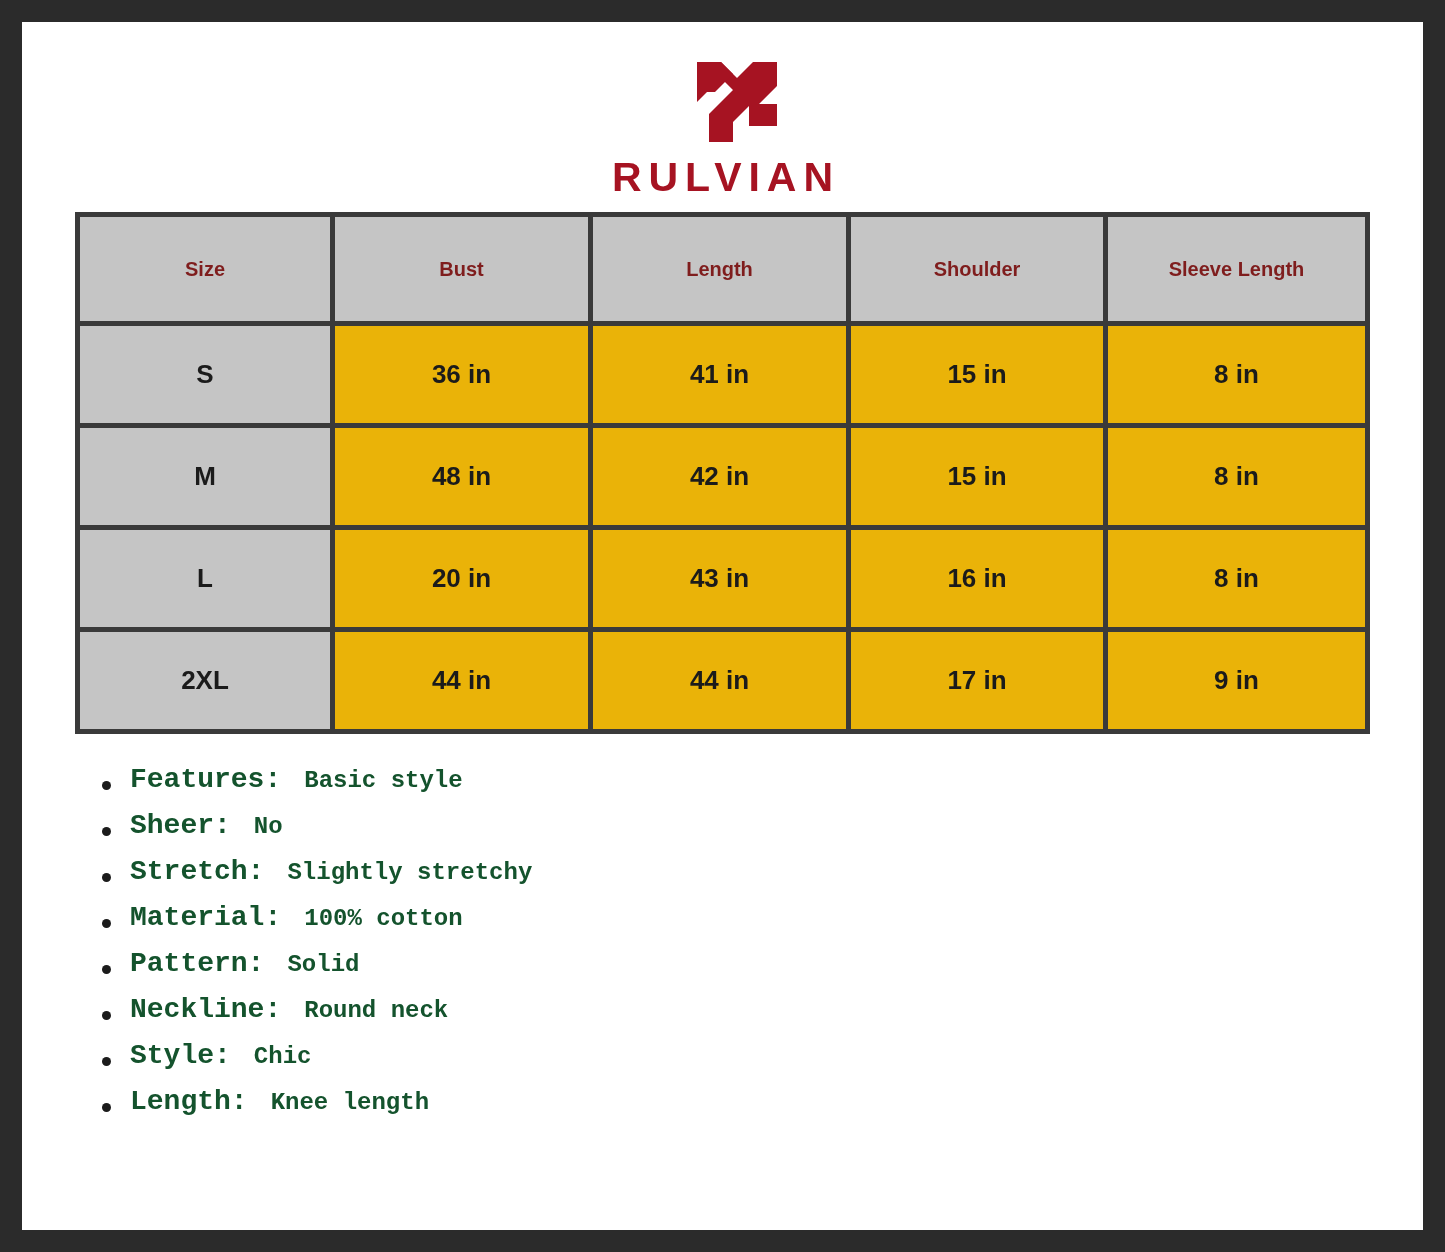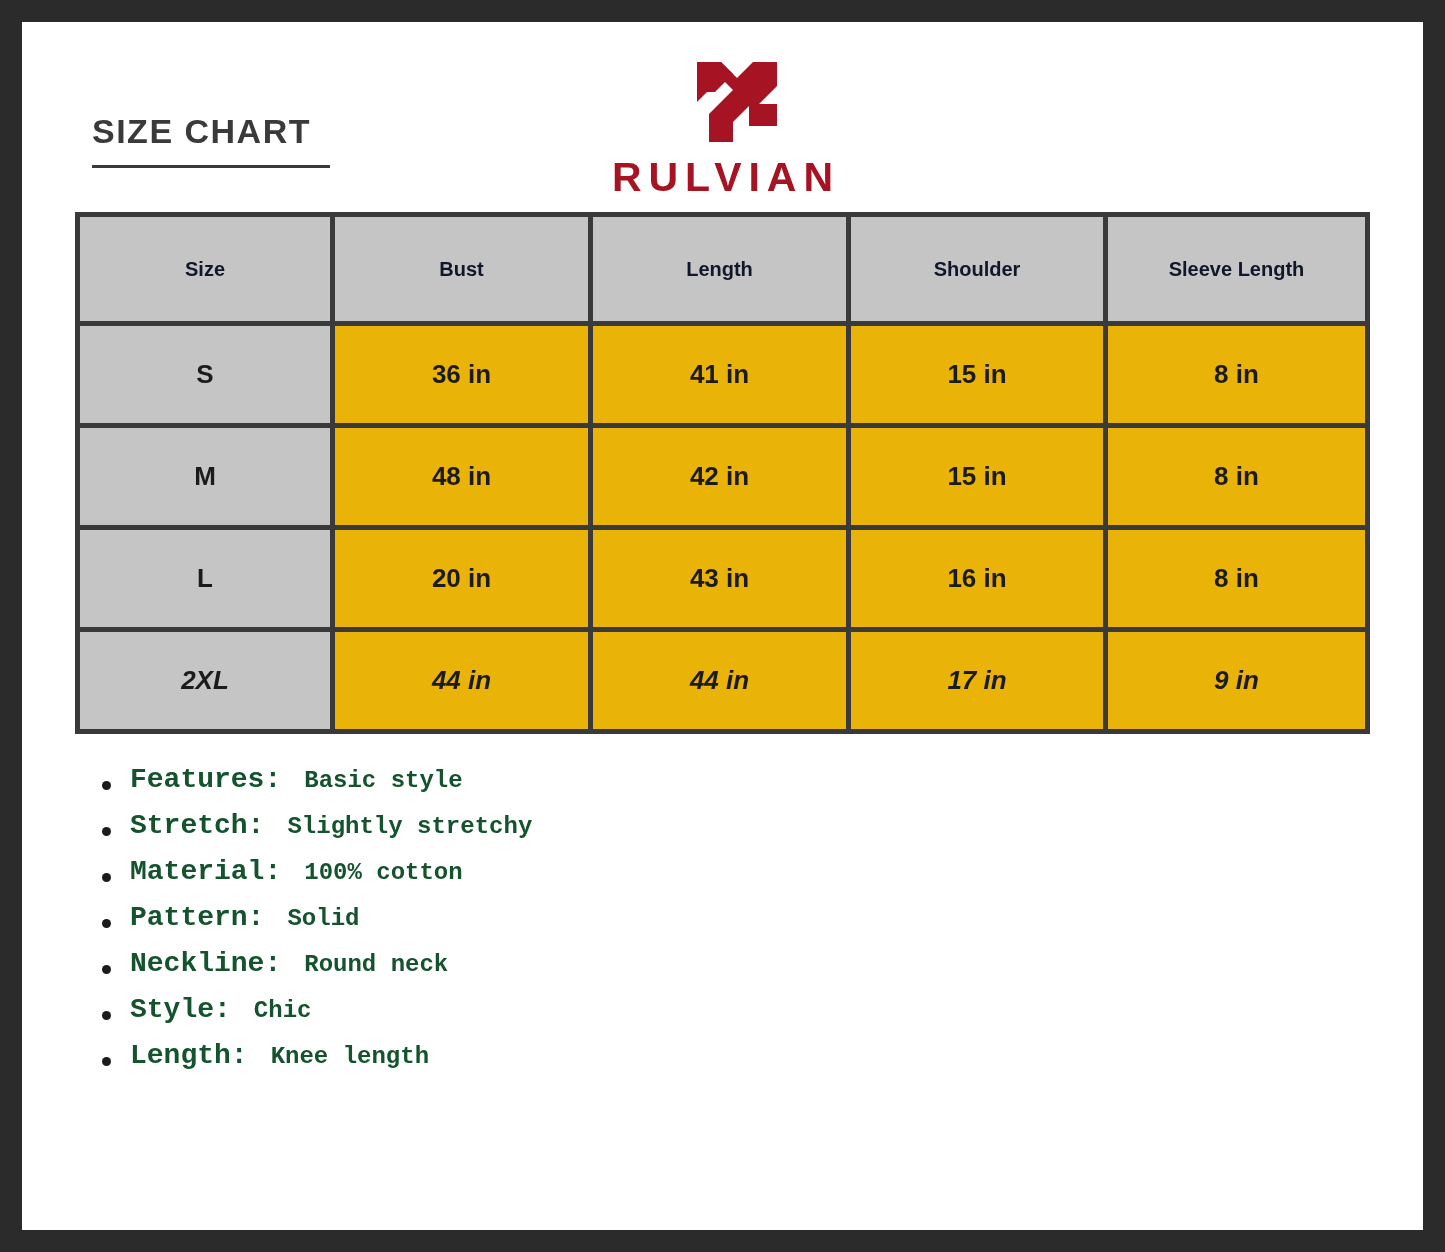--- a/index.html
+++ b/index.html
@@ -92,27 +92,26 @@
     font-weight: bold;
     background: #eab308;
     padding: 0;
   }
   .size-table tr td:last-child,
   .size-table tr th:last-child {
     border-right: none;
   }
   .size-table tr:last-child td {
     border-bottom: none;
-    font-style: italic;
   }
   .size-table thead th {
     height: 104px;
     background: #c5c5c5;
     font-size: 20px;
-    color: #0f172a;
+    color: #7f1d1d;
   }
   .size-table tbody td {
     height: 97px;
     font-size: 26px;
     color: #1b1b1b;
   }
   .size-table tbody td.size-cell {
     background: #c5c5c5;
   }
   col.col-size { width: 255px; }
@@ -156,24 +155,20 @@
     margin-left: 8px;
   }
 </style>
 </head>
 <body>
 
 <div class="page">
   <div class="inner">
 
     <div class="header">
-      <div class="title-block">
-        <div class="size-chart-title">SIZE CHART</div>
-        <div class="title-rule"></div>
-      </div>
 
       <div class="brand">
         <svg class="brand-mark" viewBox="0 0 120 92">
           <path d="M34 6 L58 6 L74 22 L90 6 L114 6 L114 30 L96 48 L114 48 L114 70 L86 70 L86 50 L70 66 L70 86 L46 86 L46 58 L70 34 L58 22 L34 46 Z" fill="#a61322"></path>
           <path d="M34 6 L58 6 L70 18 L52 36 L34 36 Z" fill="#a61322"></path>
         </svg>
         <div class="brand-name">RULVIAN</div>
       </div>
     </div>
 
@@ -225,20 +220,24 @@
         </tr>
       </tbody>
     </table>
 
     <ul class="details">
       <li>
         <span class="detail-label">Features:</span>
         <span class="detail-value">Basic style</span>
       </li>
       <li>
+        <span class="detail-label">Sheer:</span>
+        <span class="detail-value">No</span>
+      </li>
+      <li>
         <span class="detail-label">Stretch:</span>
         <span class="detail-value">Slightly stretchy</span>
       </li>
       <li>
         <span class="detail-label">Material:</span>
         <span class="detail-value">100% cotton</span>
       </li>
       <li>
         <span class="detail-label">Pattern:</span>
         <span class="detail-value">Solid</span>

